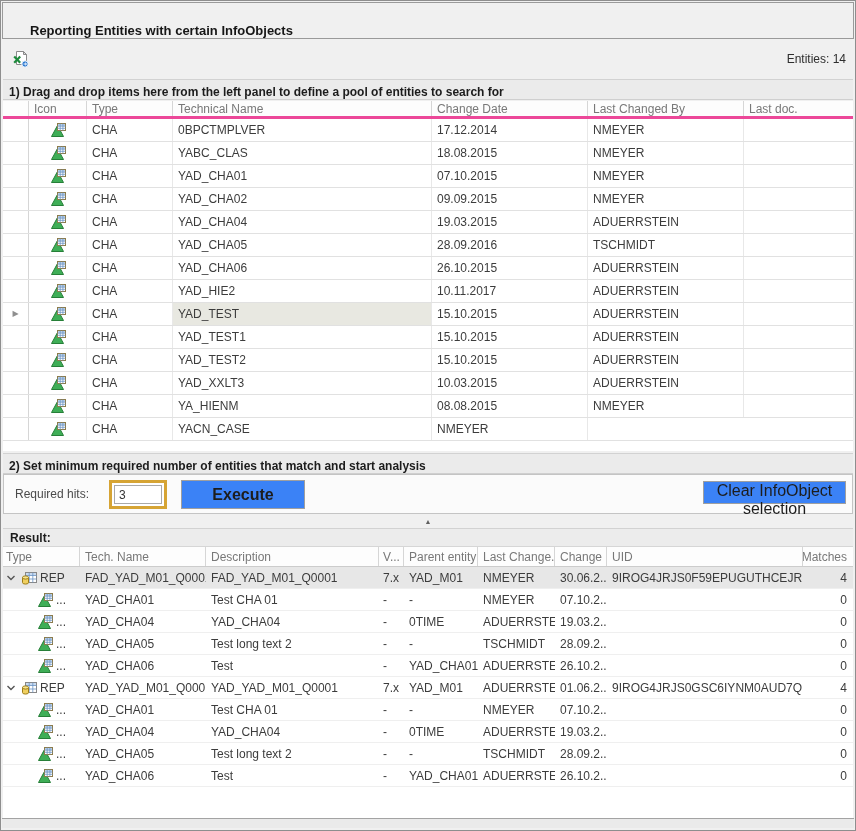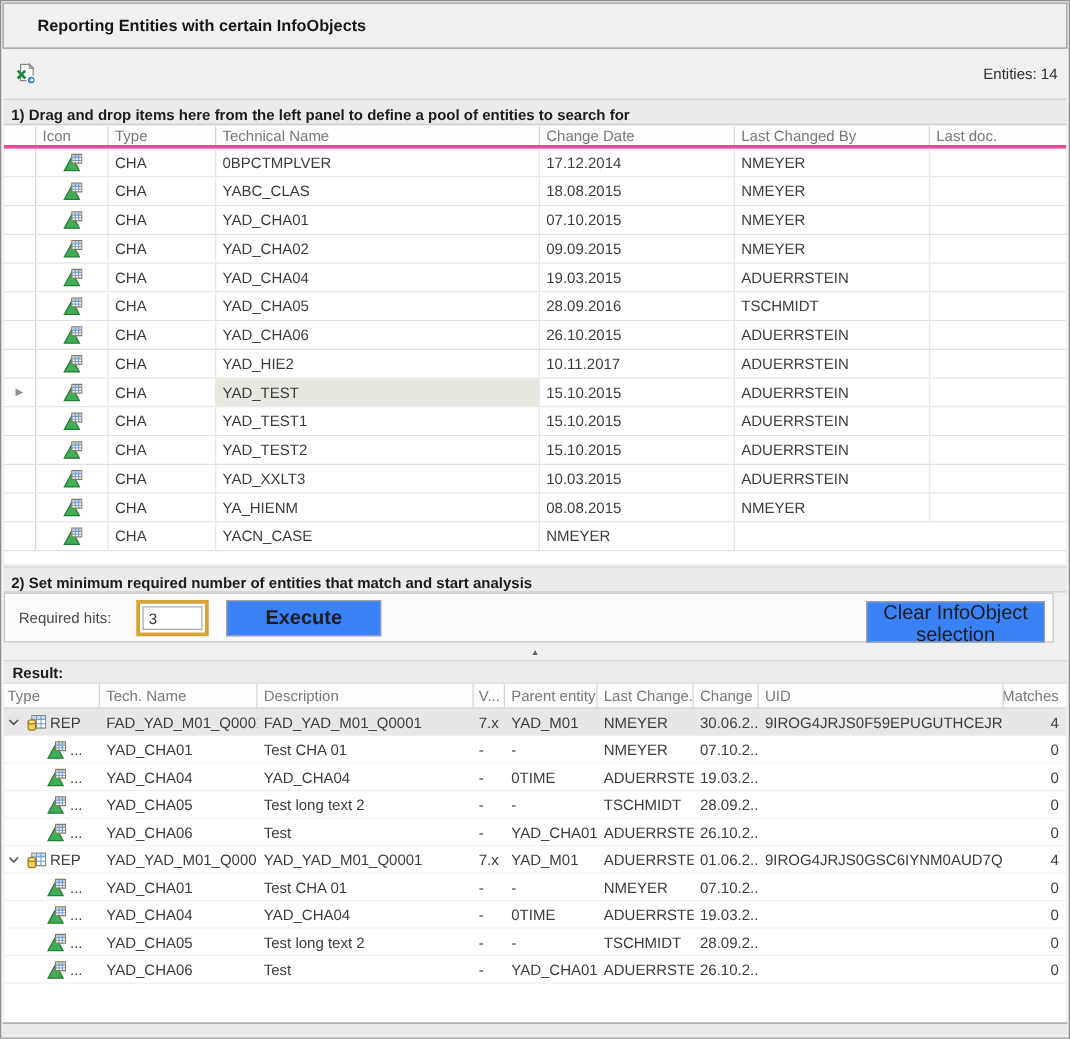--- a/index.html
+++ b/index.html
@@ -7,21 +7,21 @@
   .window {
     position:relative; width:856px; height:831px;
     background:#f0f0f0; border:1px solid #8e8e8e;
     font-family:"Liberation Sans", sans-serif; font-size:12px; color:#3c3c3c;
     overflow:hidden;
   }
   
   .titlebox {
     position:absolute; left:1px; top:1px; right:1px; height:37px;
     border:1px solid #9a9a9a; background:#f0f0f0;
-    display:flex; align-items:center; padding-left:27px;
+    display:flex; align-items:flex-end; padding-left:27px;
   }
   .titlebox .title { font-weight:bold; font-size:13px; color:#161616; }
   
   .toolbar {
     position:absolute; left:2px; top:40px; right:2px; height:36px;
     display:flex; align-items:center; justify-content:space-between; padding:0 7px;
   }
   .tool-btn { width:22px; height:22px; display:flex; align-items:center; justify-content:center; cursor:pointer; }
   .entities { color:#2e2e2e; }
   
@@ -52,38 +52,38 @@
   .c-tech { width:259px; min-width:259px; }
   .c-date { width:156px; min-width:156px; }
   .c-user { width:156px; min-width:156px; }
   .c-doc  { flex:1; }
   .td.c-icon { justify-content:center; padding-left:0; }
   .sel-arrow { visibility:hidden; color:#8f8f8f; font-size:8px; line-height:1; }
   .trow.selected .sel-arrow { visibility:visible; }
   .trow.selected .c-tech { background:#e8e8e1; }
   
   .controls {
-    position:absolute; left:2px; top:473px; right:12px; height:40px;
+    position:absolute; left:2px; top:473px; right:2px; height:40px;
     background:#fbfbfb; border:1px solid #c4c4c4;
   }
   .req-label { position:absolute; left:11px; top:12px; color:#4a4a4a; }
   .hits-wrap {
     position:absolute; left:105px; top:5px; width:58px; height:29px;
     border:3px solid #d6a434; background:#fff; padding:2px;
   }
   .hits-input {
     width:100%; height:100%; border:1px solid #a9a9a9; padding-left:4px;
     font-family:"Liberation Sans", sans-serif; font-size:12px; color:#333; outline:none;
   }
   .btn {
     position:absolute; background:#3b82f6; border:1px solid #9f9f9f; color:#1d1d1d;
     font-family:"Liberation Sans", sans-serif; font-size:16px; cursor:pointer;
   }
   .btn-exec { left:177px; top:5px; width:124px; height:29px; font-weight:bold; }
-  .btn-clear { right:6px; top:6px; width:143px; height:33px; }
+  .btn-clear { right:6px; top:6px; width:143px; height:23px; }
   
   .splitter { position:absolute; left:0; top:512px; width:100%; height:12px; text-align:center; }
   .splitter .grip { font-size:7px; color:#5f5f5f; line-height:12px; }
   
   .result-header {
     position:absolute; left:2px; top:527px; right:2px; height:19px;
     background:#ececec; border-top:1px solid #d2d2d2; border-bottom:1px solid #d6d6d6;
     display:flex; align-items:center; padding-left:7px; font-weight:bold; color:#1c1c1c;
   }
   .result-table {

